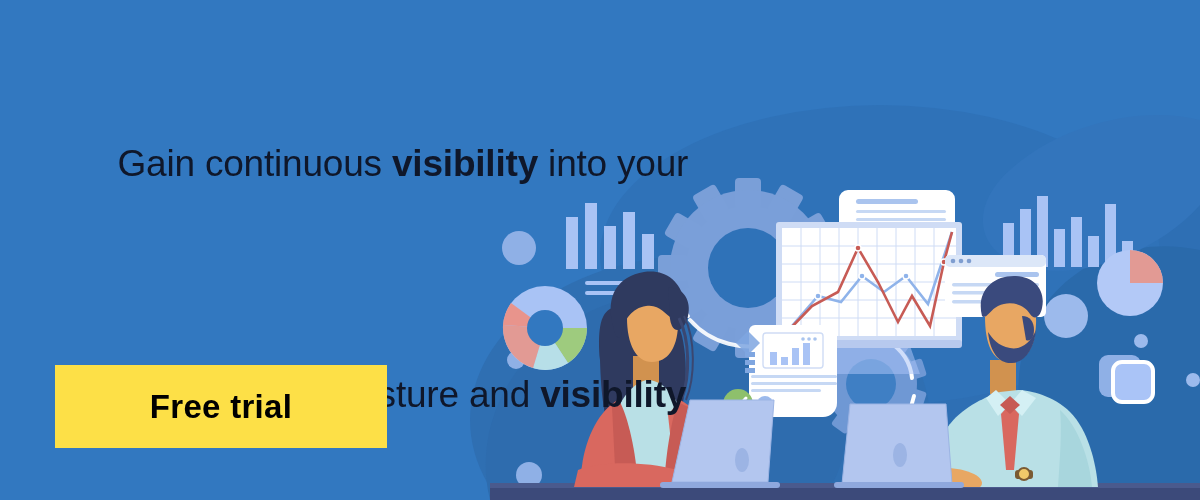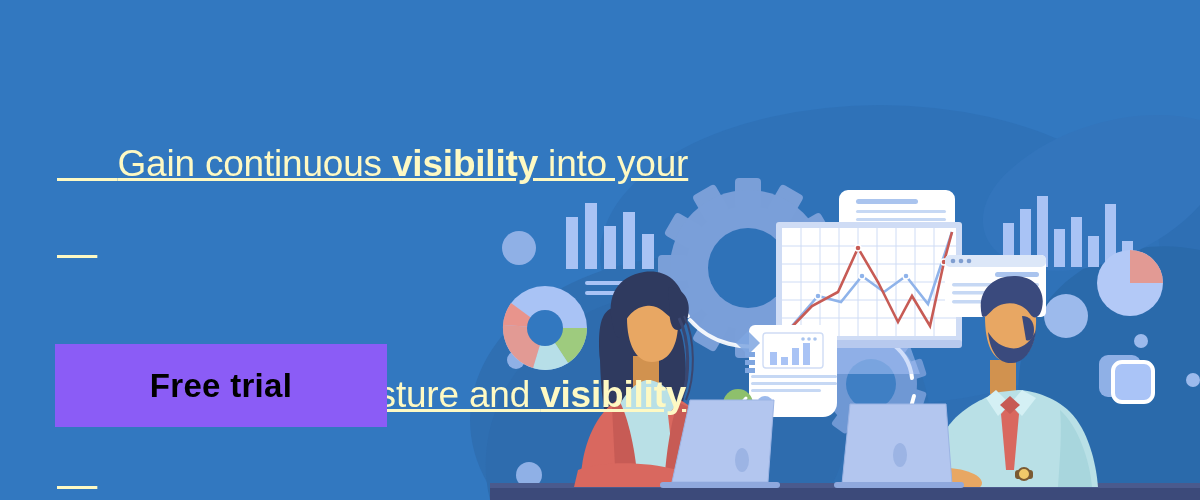--- a/index.html
+++ b/index.html
@@ -16,35 +16,34 @@
   }
 
   
   #copy {
     position: absolute;
     left: 57px; top: 48px;
     width: 700px;
     z-index: 40;
   }
   .headline {
-    color: #fef9c3;
+    color: #0f172a;
     font-size: 37px;
     line-height: 77px;
     font-weight: 400;
     letter-spacing: -0.2px;
     white-space: pre-wrap;
-    text-decoration: underline;
   }
   .headline b { font-weight: 700; }
 
   #cta-button {
     position: absolute;
-    left: 55px; top: 344px;
+    left: 55px; top: 365px;
     width: 332px; height: 83px;
-    background: #8b5cf6;
+    background: #fde047;
     border: none;
     color: #000000;
     font-family: "Liberation Sans", sans-serif;
     font-size: 33px;
     font-weight: 700;
     letter-spacing: 0.3px;
     cursor: pointer;
     z-index: 40;
     display: flex; align-items: center; justify-content: center;
   }

